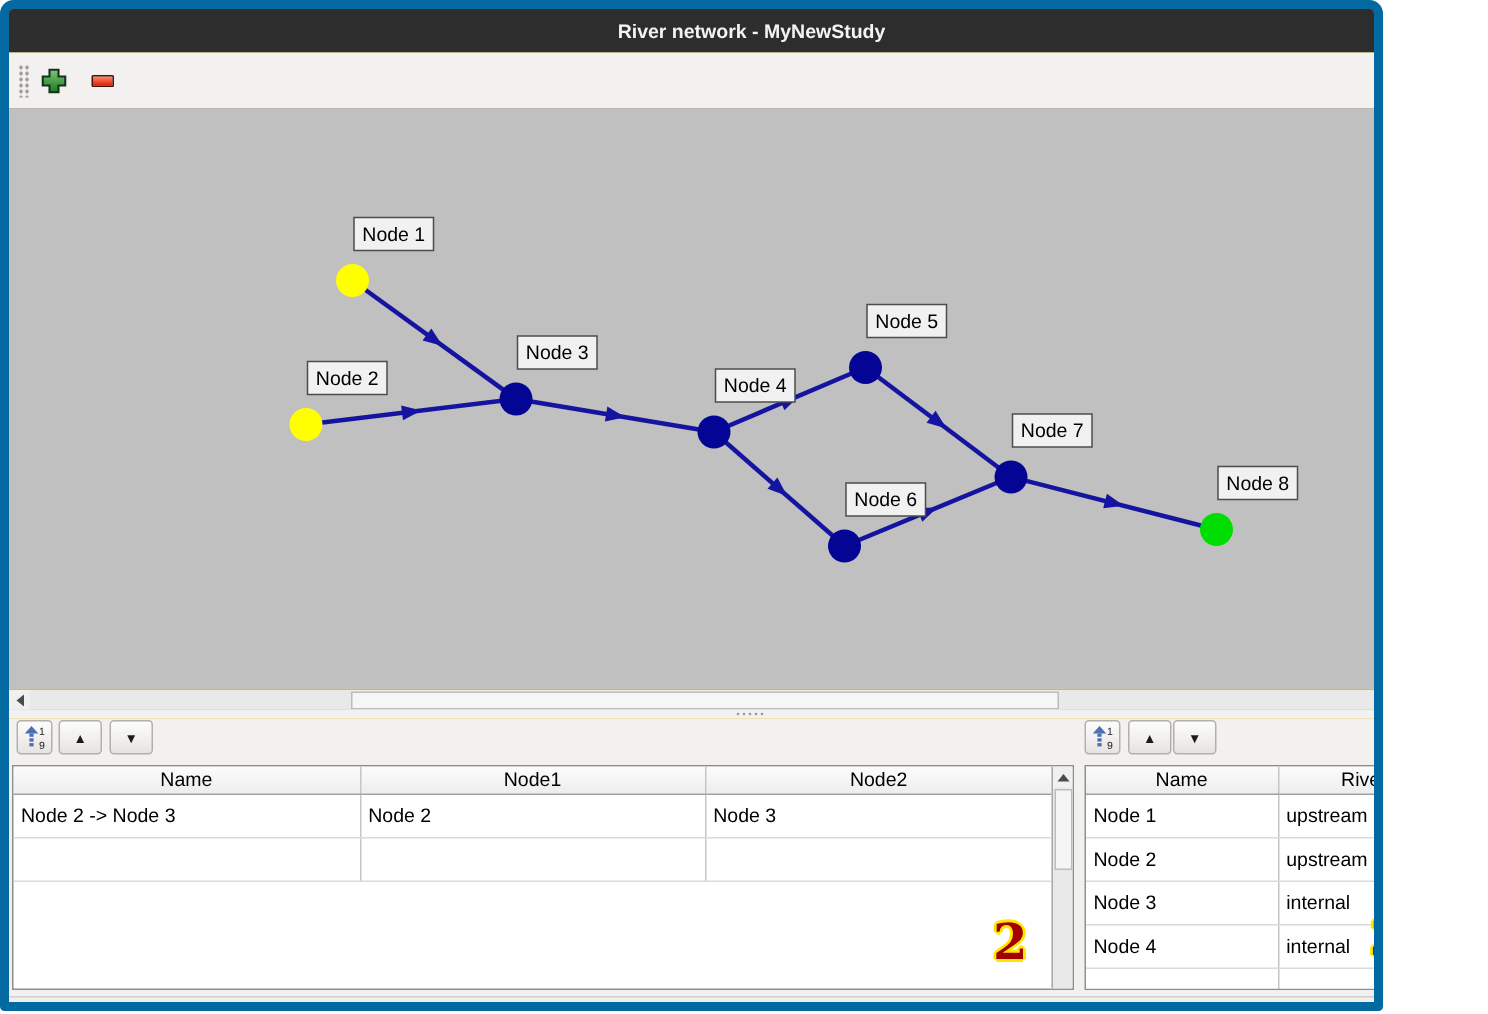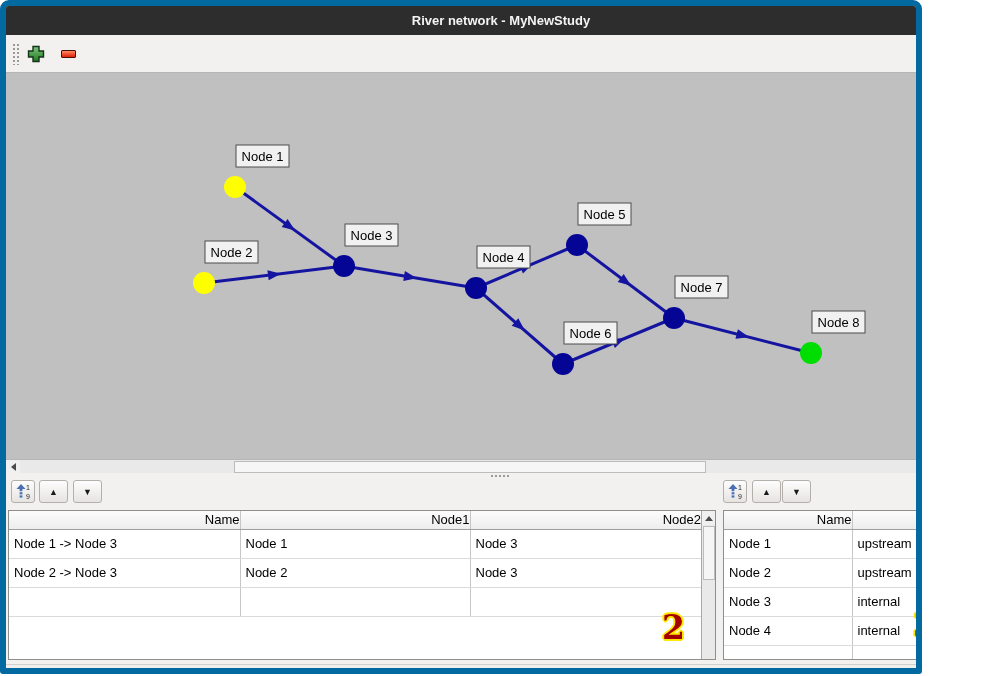--- a/index.html
+++ b/index.html
@@ -76,21 +76,21 @@
   .sort-btn { width:24px; }
   .updown-btn { width:29px; }
   .lp-sort { left:5px; }  .lp-up { left:33px; }  .lp-down { left:67px; }
   .rp-sort { left:717px; } .rp-up { left:746px; } .rp-down { left:776px; }
 
   .table-wrap { position:absolute; top:31px; height:150px; display:flex; border:1px solid #8e8e8e; background:#ffffff; overflow:hidden; }
   .table-wrap.left { left:2px; width:708px; }
   .table-wrap.right { left:717px; width:258px; }
   .grid { flex:1; overflow:hidden; }
   table { border-collapse:collapse; table-layout:fixed; width:100%; }
-  th { height:18px; font-weight:normal; font-size:13px; text-align:right;
+  th { height:18px; font-weight:normal; font-size:13px; text-align:center;
        background:linear-gradient(#fcfcfc, #ededed); border-right:1px solid #c6c6c6; border-bottom:1px solid #9e9e9e; }
   th:last-child, td:last-child { border-right:none; }
   td { height:29px; font-size:13px; padding-left:5px; border-right:1px solid #c6c6c6; border-bottom:1px solid #dadada;
        background:#ffffff; white-space:nowrap; overflow:hidden; }
   .table-wrap.left  th:nth-child(1), .table-wrap.left  td:nth-child(1) { width:231px; }
   .table-wrap.left  th:nth-child(2), .table-wrap.left  td:nth-child(2) { width:230px; }
   .table-wrap.left  th:nth-child(3), .table-wrap.left  td:nth-child(3) { width:231px; }
   .table-wrap.right th:nth-child(1), .table-wrap.right td:nth-child(1) { width:128px; }
   .table-wrap.right th:nth-child(2), .table-wrap.right td:nth-child(2) { width:114px; }
 
@@ -247,25 +247,20 @@
         <table>
           <thead>
               <tr>
                 <th>Name</th>
                 <th>Node1</th>
                 <th>Node2</th>
               </tr>
             </thead>
           <tbody>
               <tr>
-                <td>Node 1 -&gt; Node 3</td>
-                <td>Node 1</td>
-                <td>Node 3</td>
-              </tr>
-              <tr>
                 <td>Node 2 -&gt; Node 3</td>
                 <td>Node 2</td>
                 <td>Node 3</td>
               </tr>
               <tr>
                 <td></td>
                 <td></td>
                 <td></td>
               </tr>
             </tbody>

